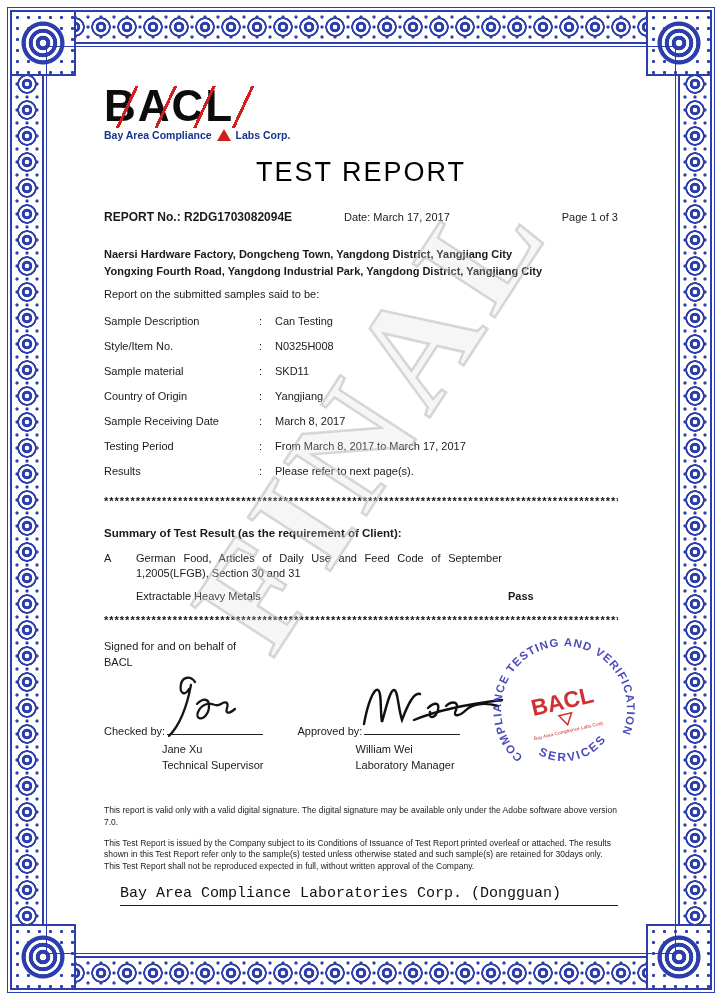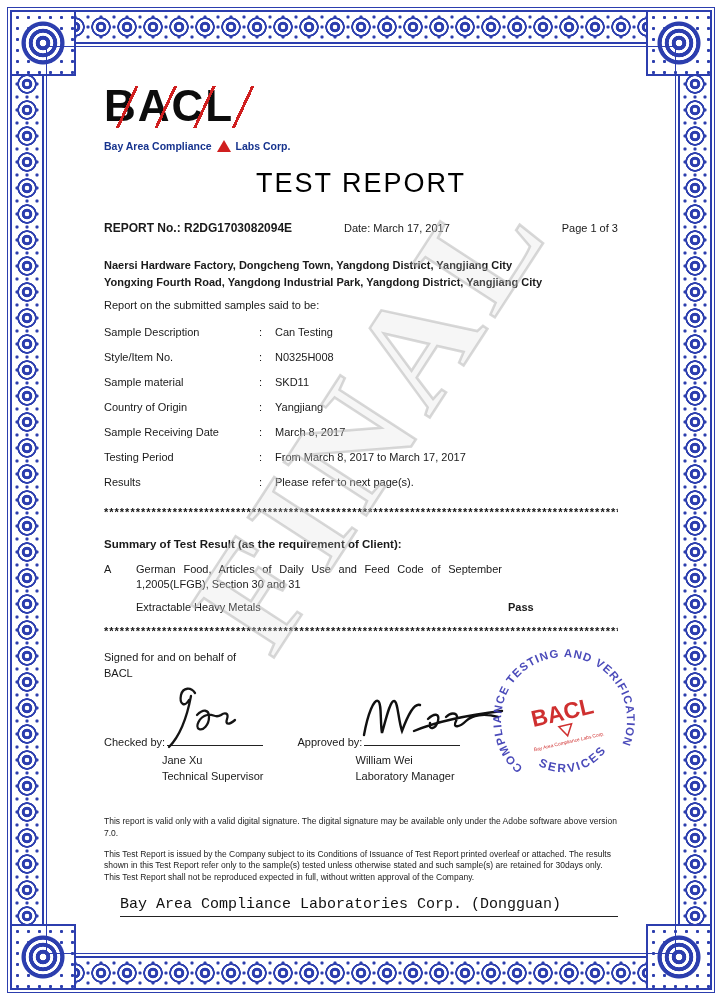--- a/index.html
+++ b/index.html
@@ -43,21 +43,21 @@
 
   
   .content { position:absolute; left:60px; right:60px; top:52px; bottom:44px;
              padding:32px 44px 6px; z-index:2; font-size:11px; }
 
   
   .logo { position:relative; width:220px; }
   .logo-word { font-size:44px; font-weight:800; letter-spacing:2px; color:#0c0c0c; line-height:1; position:relative; display:inline-block; }
   .logo-slashes { position:absolute; left:-4px; top:2px; width:158px; height:42px;
     background: repeating-linear-gradient(115deg, transparent 0 32px, #d01f1f 32px 35px); pointer-events:none; }
-  .logo-tagline { display:flex; align-items:flex-start; gap:5px; margin-top:12px; }
+  .logo-tagline { display:flex; align-items:flex-start; gap:5px; margin-top:1px; }
   .tg-text { color:#16338e; font-weight:bold; font-size:10.5px; }
   .tg-tri { width:0; height:0; border-left:7px solid transparent; border-right:7px solid transparent; border-bottom:12px solid #d01f1f; }
 
   .title { text-align:center; font-size:27px; font-weight:400; letter-spacing:2px; color:#000; margin:16px 0 22px; }
 
   .meta-row { display:flex; justify-content:space-between; align-items:baseline; }
   .meta-no { font-weight:bold; font-size:12px; }
   .meta-date, .meta-page { font-size:11px; }
   .meta-date { margin-left:-60px; }
 

